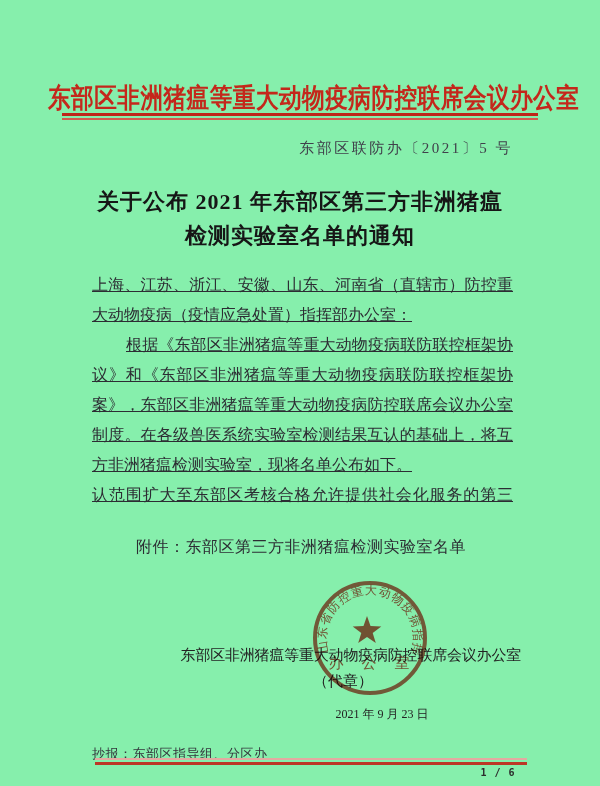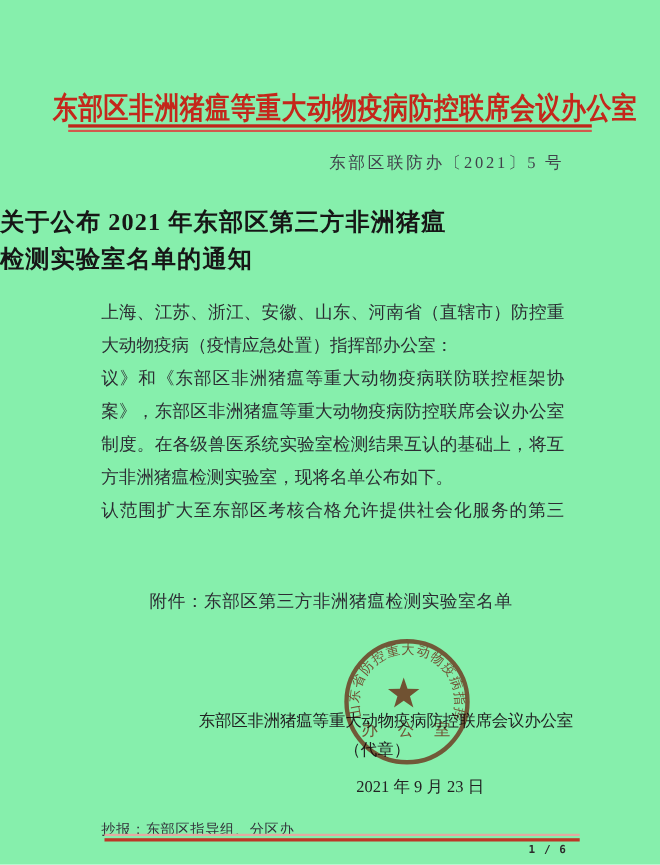--- a/index.html
+++ b/index.html
@@ -26,47 +26,48 @@
   .rule-a{height:3px;background:#bf261a;}
   .rule-b{height:2px;background:#d25a4d;margin-top:2px;}
   .doc-number{
     position:absolute;left:92px;top:139px;width:421px;
     text-align:right;
     font-size:15px;color:#40414b;letter-spacing:2.5px;
   }
   
   .doc-title{
     position:absolute;left:0;top:185px;width:600px;
+    text-align:center;
     font-size:22px;line-height:34px;font-weight:bold;color:#161616;
     letter-spacing:1px;
   }
   
   .body-block{
     position:absolute;left:92px;top:270px;width:421px;
     font-size:16px;line-height:30px;color:#2c2d33;
   }
-  .bline{white-space:nowrap;}
+  .bline{white-space:nowrap;text-decoration:underline;}
   .bline.j{white-space:normal;text-align:justify;text-align-last:justify;}
   .bline.indent{padding-left:34px;}
   .attachment{
     position:absolute;left:136px;top:537px;
     font-size:16px;color:#2c2d33;letter-spacing:0.5px;white-space:nowrap;
   }
   
   .sig-org{
     position:absolute;left:92px;top:646px;width:429px;
     text-align:right;font-size:15px;color:#222;letter-spacing:-0.2px;white-space:nowrap;
   }
   .sig-onbehalf{
     position:absolute;left:283px;top:672px;width:120px;
     text-align:center;font-size:15px;color:#222;
   }
   .sig-date{
     position:absolute;left:321px;top:706px;width:122px;
-    text-align:center;font-size:15px;color:#222;white-space:nowrap;
+    text-align:center;font-size:12px;color:#222;white-space:nowrap;
   }
   
   .seal{
     position:absolute;left:308px;top:576px;
     mix-blend-mode:multiply;
     opacity:0.9;
     filter:blur(0.3px);
   }
   
   .copy-line{
@@ -97,20 +98,21 @@
   <div class="doc-number">东部区联防办〔2021〕5 号</div>
 
   <div class="doc-title">
     <div>关于公布 2021 年东部区第三方非洲猪瘟</div>
     <div>检测实验室名单的通知</div>
   </div>
 
   <div class="body-block">
     <div class="bline j">上海、江苏、浙江、安徽、山东、河南省（直辖市）防控重</div>
     <div class="bline">大动物疫病（疫情应急处置）指挥部办公室：</div>
+    <div class="bline j indent">根据《东部区非洲猪瘟等重大动物疫病联防联控框架协</div>
     <div class="bline j">议》和《东部区非洲猪瘟等重大动物疫病联防联控框架协</div>
     <div class="bline j">案》，东部区非洲猪瘟等重大动物疫病防控联席会议办公室</div>
     <div class="bline j">制度。在各级兽医系统实验室检测结果互认的基础上，将互</div>
     <div class="bline">方非洲猪瘟检测实验室，现将名单公布如下。</div>
     <div class="bline j">认范围扩大至东部区考核合格允许提供社会化服务的第三</div>
   </div>
 
   <div class="attachment">附件：东部区第三方非洲猪瘟检测实验室名单</div>
 
   <div class="sig-org">东部区非洲猪瘟等重大动物疫病防控联席会议办公室</div>

